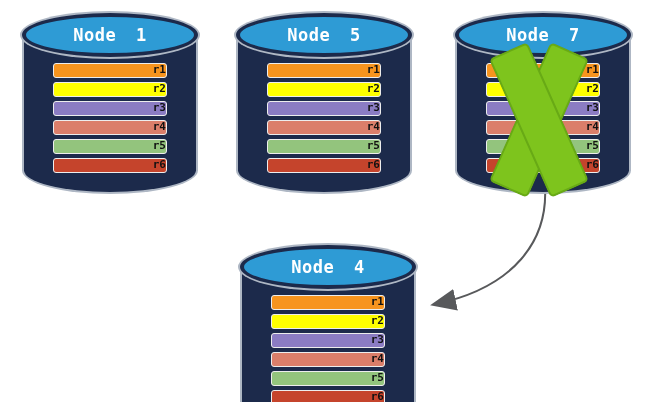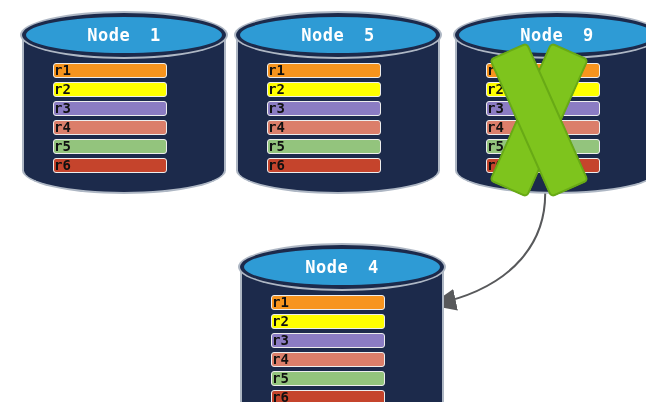--- a/index.html
+++ b/index.html
@@ -4,21 +4,21 @@
 <style>
   html,body { margin:0; padding:0; }
   body {
     width:646px; height:402px; position:relative; overflow:hidden;
     background:#ffffff;
     font-family:"DejaVu Sans Mono","Liberation Mono",monospace;
   }
   .stage { position:absolute; inset:0; }
   svg.arrow-layer { position:absolute; inset:0; z-index:1; }
 
-  .node { position:absolute; width:204px; height:181px; z-index:2; }
+  .node { position:absolute; width:176px; height:181px; z-index:2; }
   .node.pos-1 { left:22px;  top:13px;  }
   .node.pos-2 { left:236px; top:13px;  }
   .node.pos-3 { left:455px; top:13px;  }
   .node.pos-4 { left:240px; top:201px;margin-top:44px; }
 
   .cyl-body {
     position:absolute; left:0; right:0; top:22px; bottom:0;
     background:var(--body,#1C2A4B);
     border:2px solid var(--outline,#AEB7C4);
     border-top:none;
@@ -40,22 +40,22 @@
     letter-spacing:0.5px; user-select:none;
   }
   .rows {
     position:absolute; left:31px; top:50px; width:114px;
   }
   .row {
     height:15px; margin-bottom:4px;
     border:1px solid var(--row-border,#EDEDED);
     border-radius:3px;
     box-sizing:border-box;
-    font-weight:bold; font-size:14px; line-height:12px;
-    text-align:left; color:var(--row-text,#111111);
+    font-weight:bold; font-size:11px; line-height:12px;
+    text-align:right; color:var(--row-text,#111111);
   }
 
   .x-mark {
     position:absolute; left:490px; top:45px; width:98px; height:150px;
     z-index:3; pointer-events:none;
   }
   .x-mark .stroke {
     position:absolute; left:50%; top:50%;
     width:42px; height:152px;
     background:var(--x,#7EC41D);
@@ -105,21 +105,21 @@
         <div class="row" style="background: rgb(139, 124, 195);">r3</div>
         <div class="row" style="background: rgb(219, 126, 106);">r4</div>
         <div class="row" style="background: rgb(147, 196, 125);">r5</div>
         <div class="row" style="background: rgb(197, 68, 44);">r6</div>
       </div>
   </div>
 
   <div class="node pos-3">
     <div class="cyl-body"></div>
     <div class="cyl-top">
-      <span class="node-title">Node 9</span>
+      <span class="node-title">Node 7</span>
     </div>
     <div class="rows">
         <div class="row" style="background: rgb(247, 148, 30);">r1</div>
         <div class="row" style="background: rgb(255, 255, 0);">r2</div>
         <div class="row" style="background: rgb(139, 124, 195);">r3</div>
         <div class="row" style="background: rgb(219, 126, 106);">r4</div>
         <div class="row" style="background: rgb(147, 196, 125);">r5</div>
         <div class="row" style="background: rgb(197, 68, 44);">r6</div>
       </div>
   </div>

